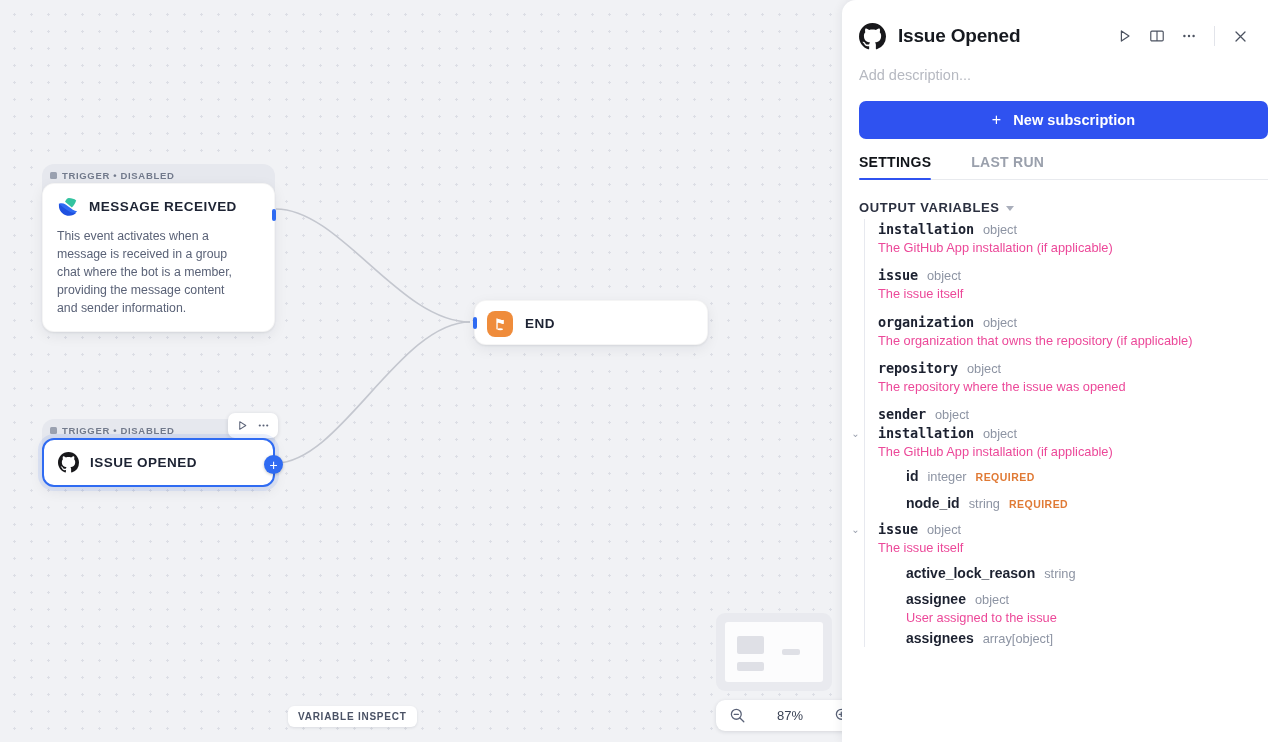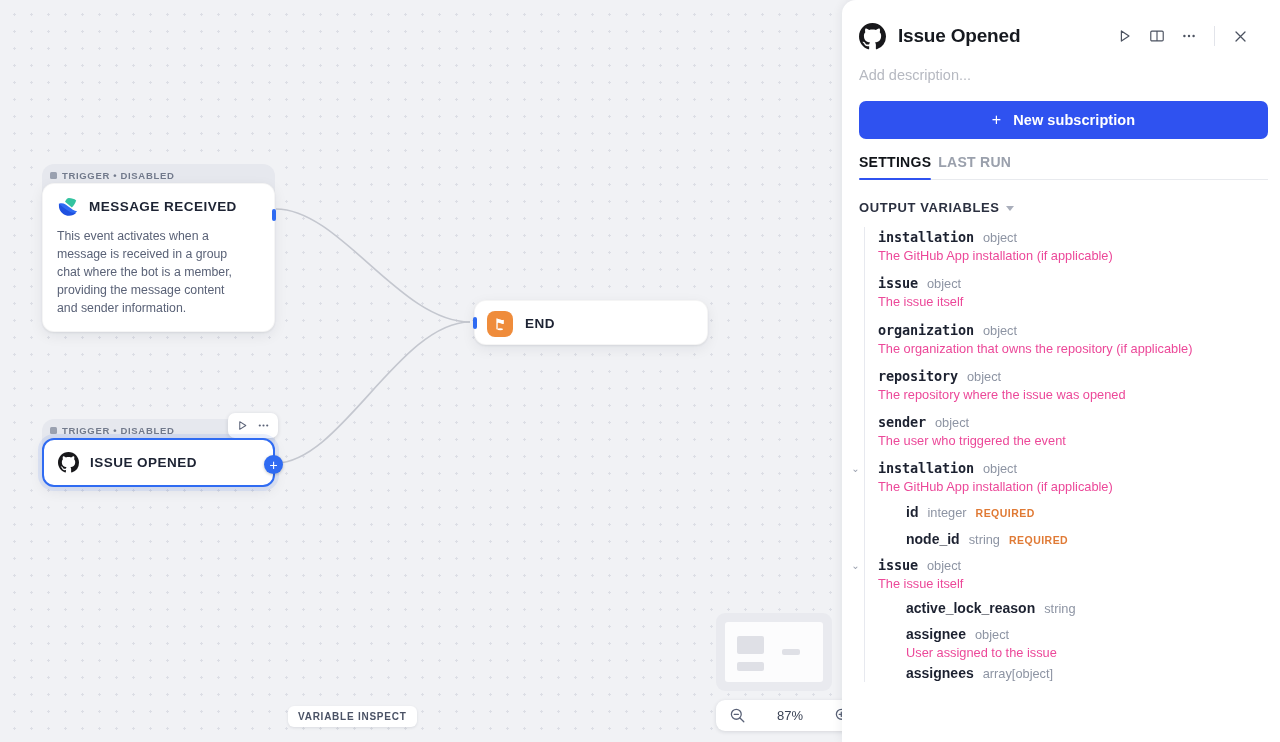--- a/index.html
+++ b/index.html
@@ -123,21 +123,21 @@
     padding: 17px 26px 0 17px; font-size: 14.5px; color: #b6b9c1; font-weight: 400;
   }
   .new-sub {
     margin: 18px 12px 0 17px; height: 38px; background: #2f52f0;
     color: #fff; border-radius: 7px; display: flex; align-items: center;
     justify-content: center; gap: 12px; font-size: 14.5px; font-weight: 700;
     letter-spacing: .005em;
   }
   .new-sub .plus { font-size: 16px; font-weight: 400; }
   .tabs {
-    margin: 15px 12px 0 17px; display: flex; gap: 7px;
+    margin: 15px 12px 0 17px; display: flex; gap: 40px;
     border-bottom: 1px solid #e8eaee;
   }
   .tab {
     font-size: 14px; font-weight: 700; letter-spacing: .02em;
     color: #9aa0ac; padding-bottom: 9px; position: relative;
   }
   .tab.active { color: #101318; }
   .tab.active:after {
     content: ""; position: absolute; left: 0; right: 0; bottom: -1px;
     height: 2.5px; background: #2f52f0; border-radius: 2px;
@@ -145,21 +145,21 @@
 
   .panel-body { flex: 1; overflow: hidden; position: relative; padding: 0 0 0 0; }
   .section-head {
     display: flex; align-items: center; gap: 6px;
     padding: 20px 0 0 17px; font-size: 13px; font-weight: 700;
     letter-spacing: .045em; color: #2b3040;
   }
   .caret-sm { width: 0; height: 0; border-left: 4.5px solid transparent;
     border-right: 4.5px solid transparent; border-top: 5px solid #a9aebb; margin-top: 2px; }
 
-  .var-list { margin: 12px 0 0 22px; border-left: 1px solid #e7e9ef; padding-left: 0; }
+  .var-list { margin: 4px 0 0 22px; border-left: 1px solid #e7e9ef; padding-left: 0; }
   .var-row { position: relative; padding: 0 12px 0 13px; }
   .var-line { display: flex; align-items: baseline; gap: 9px; padding: 2px 0 1px 0; }
   .var-name {
     font-family: "DejaVu Sans Mono", "Liberation Mono", monospace;
     font-size: 13.5px; font-weight: 700; color: #1c2130; letter-spacing: -.01em;
   }
   .var-name.plain { font-family: "Liberation Sans", sans-serif; font-size: 14px; letter-spacing: 0; }
   .var-type { font-size: 12.8px; color: #8d94a3; }
   .var-req { font-size: 10.5px; font-weight: 700; letter-spacing: .045em; color: #e07a35; }
   .var-desc { font-size: 12.8px; color: #ec4899; padding: 1px 0 9px 0; line-height: 1.35; }
@@ -360,21 +360,20 @@
             <span class="var-name">repository</span>
             <span class="var-type">object</span>
           </div>
           <div class="var-desc">The repository where the issue was opened</div>
         </div>
         <div class="var-row">
           <div class="var-line">
             <span class="var-name">sender</span>
             <span class="var-type">object</span>
           </div>
-          <div class="var-desc">The user who triggered the event</div>
         </div>
 
         <div class="var-row">
           <span class="tree-caret">⌄</span>
           <div class="var-line">
             <span class="var-name">installation</span>
             <span class="var-type">object</span>
           </div>
           <div class="var-desc tight">The GitHub App installation (if applicable)</div>
           <div class="child">

